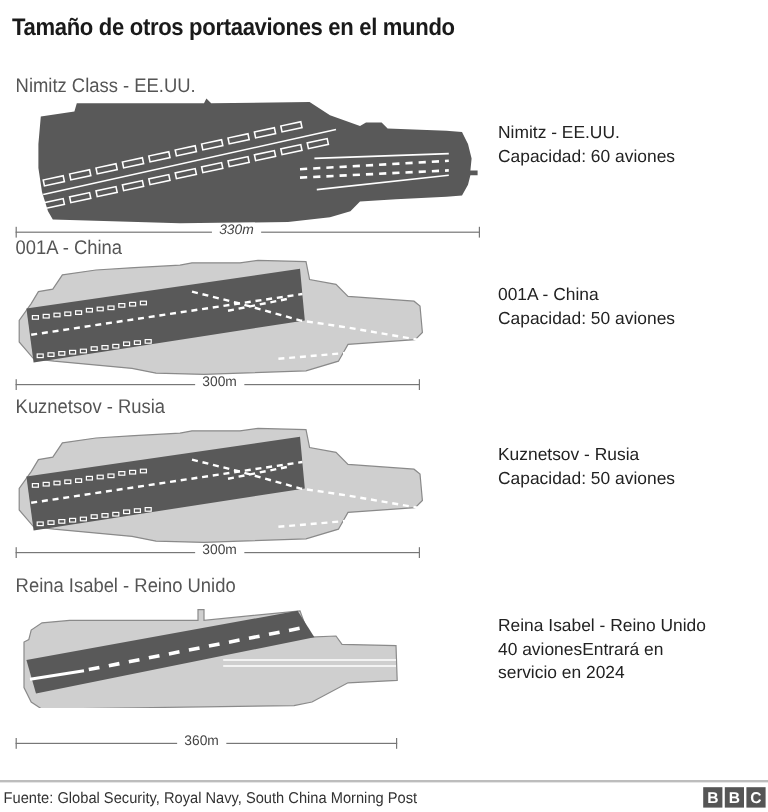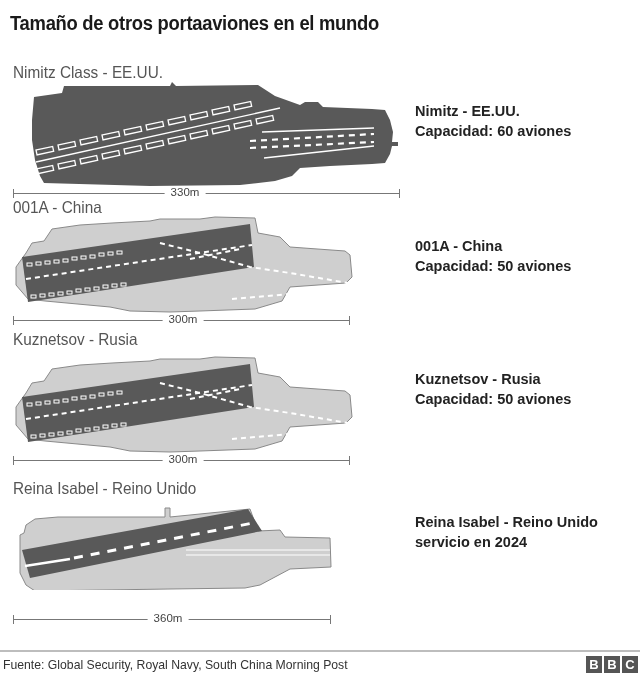--- a/index.html
+++ b/index.html
@@ -1,20 +1,20 @@
 <!DOCTYPE html>
 <html><head>
 <meta charset="utf-8">
 <style>
   html, body { margin:0; padding:0; background:#ffffff; }
   body { width:640px; height:677px; position:relative; overflow:hidden; font-family:"Liberation Sans", sans-serif; color:#222; }
   .title { position:absolute; left:10px; top:12px; font-size:20px; font-weight:bold; color:#1a1a1a; letter-spacing:-0.3px; transform:scaleX(0.92); transform-origin:left; }
   .ship-label { position:absolute; left:13px; font-size:16.5px; color:#555; transform:scaleX(0.93); transform-origin:left; }
   .ship-svg { position:absolute; left:0; }
-  .info { position:absolute; left:415px; font-size:14.5px; font-weight:bold; color:#222; line-height:19.5px; }
+  .info { position:absolute; left:415px; font-size:14.5px; font-weight:normal; color:#222; line-height:19.5px; }
   .info div { white-space:nowrap; }
   .scale { position:absolute; height:12px; }
   .scale .line { position:absolute; top:6px; height:1px; background:#777; }
   .scale .cap { position:absolute; top:2px; width:1px; height:9px; background:#777; }
   .scale .lbl { position:absolute; top:-1px; font-size:11.5px; color:#444; background:#fff; padding:0 6px; transform:translateX(-50%); }
   .footer-rule { position:absolute; left:0; top:650px; width:640px; height:2px; background:#bdbdbd; }
   .source { position:absolute; left:3px; top:657px; font-size:13px; color:#333; transform:scaleX(0.94); transform-origin:left; white-space:nowrap; }
   .bbc { position:absolute; right:2px; top:656px; display:flex; gap:2px; }
   .bbc span { width:16px; height:17px; background:#555; color:#fff; font-weight:bold; font-size:13px; line-height:17px; text-align:center; }
 </style>
@@ -54,21 +54,21 @@
   </g>
   <g stroke="#ffffff" stroke-width="2.2" stroke-dasharray="6,5">
     <line x1="250" y1="68" x2="374" y2="62"></line>
     <line x1="250" y1="61" x2="374" y2="54"></line>
   </g>
 </svg>
 <div class="scale" style="left:13px; top:187px; width:387px;">
   <div class="cap" style="left:0;"></div>
   <div class="line" style="left:0; width:387px;"></div>
   <div class="cap" style="left:386px;"></div>
-  <div class="lbl" style="left:172px;">330m</div>
+  <div class="lbl" style="left:184px;font-style:italic;">330m</div>
 </div>
 <div class="info" style="top:102px;">
   <div>Nimitz - EE.UU.</div>
   <div>Capacidad: 60 aviones</div>
 </div>
 
 <div class="ship-label" style="top:198px;">001A - China</div>
 <svg class="ship-svg" style="top:215px;" width="360" height="110" viewBox="0 0 360 110">
   <path d="M52,14 L80,10 L112,8 L150,6 L160,4 L200,4 L215,2 L255,3 L258,18 L280,22 L290,32 L345,36 L350,40 L352,62 L346,68 L290,72 L282,86 L255,94 L200,96 L170,97 L130,96 L110,92 L45,86 L28,84 L16,70 L16,52 L26,38 L32,28 L44,26 Z" fill="#cfcfcf" stroke="#8a8a8a" stroke-width="1"></path>
   <path d="M22,42 L250,9 L254,52 L28,87 Z" fill="#595959"></path>
@@ -170,20 +170,21 @@
   <line x1="186" y1="50" x2="330" y2="50" stroke="#ffffff" stroke-width="1.2"></line>
 </svg>
 <div class="scale" style="left:13px; top:613px; width:318px;">
   <div class="cap" style="left:0;"></div>
   <div class="line" style="left:0; width:318px;"></div>
   <div class="cap" style="left:317px;"></div>
   <div class="lbl" style="left:155px;">360m</div>
 </div>
 <div class="info" style="top:513px;">
   <div>Reina Isabel - Reino Unido</div>
+  <div>40 avionesEntrará en</div>
   <div>servicio en 2024</div>
 </div>
 
 <div class="footer-rule"></div>
 <div class="source">Fuente: Global Security, Royal Navy, South China Morning Post</div>
 <div class="bbc">
   <span>B</span>
   <span>B</span>
   <span>C</span>
 </div>

